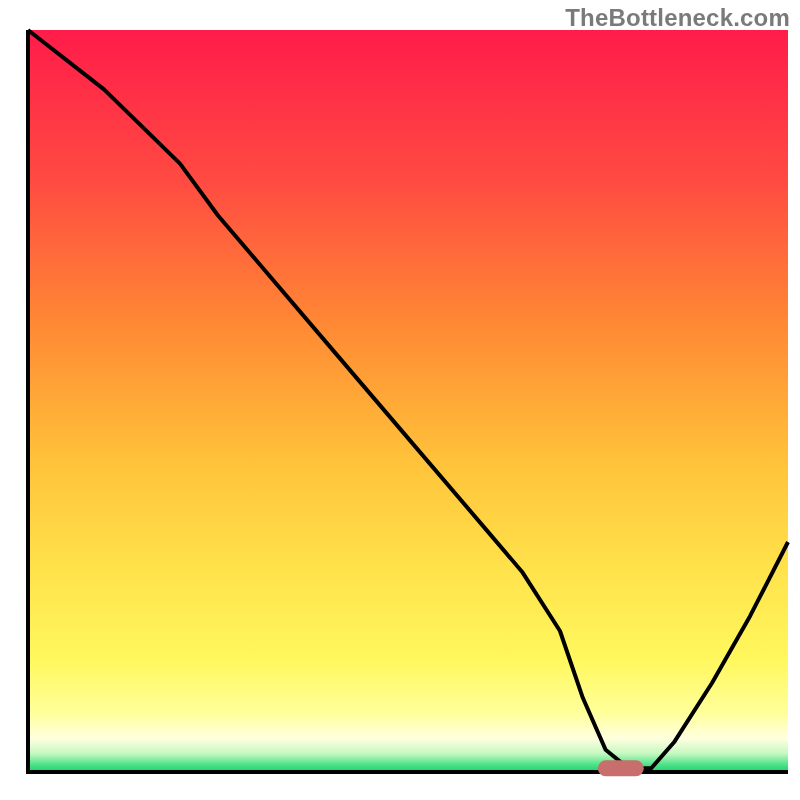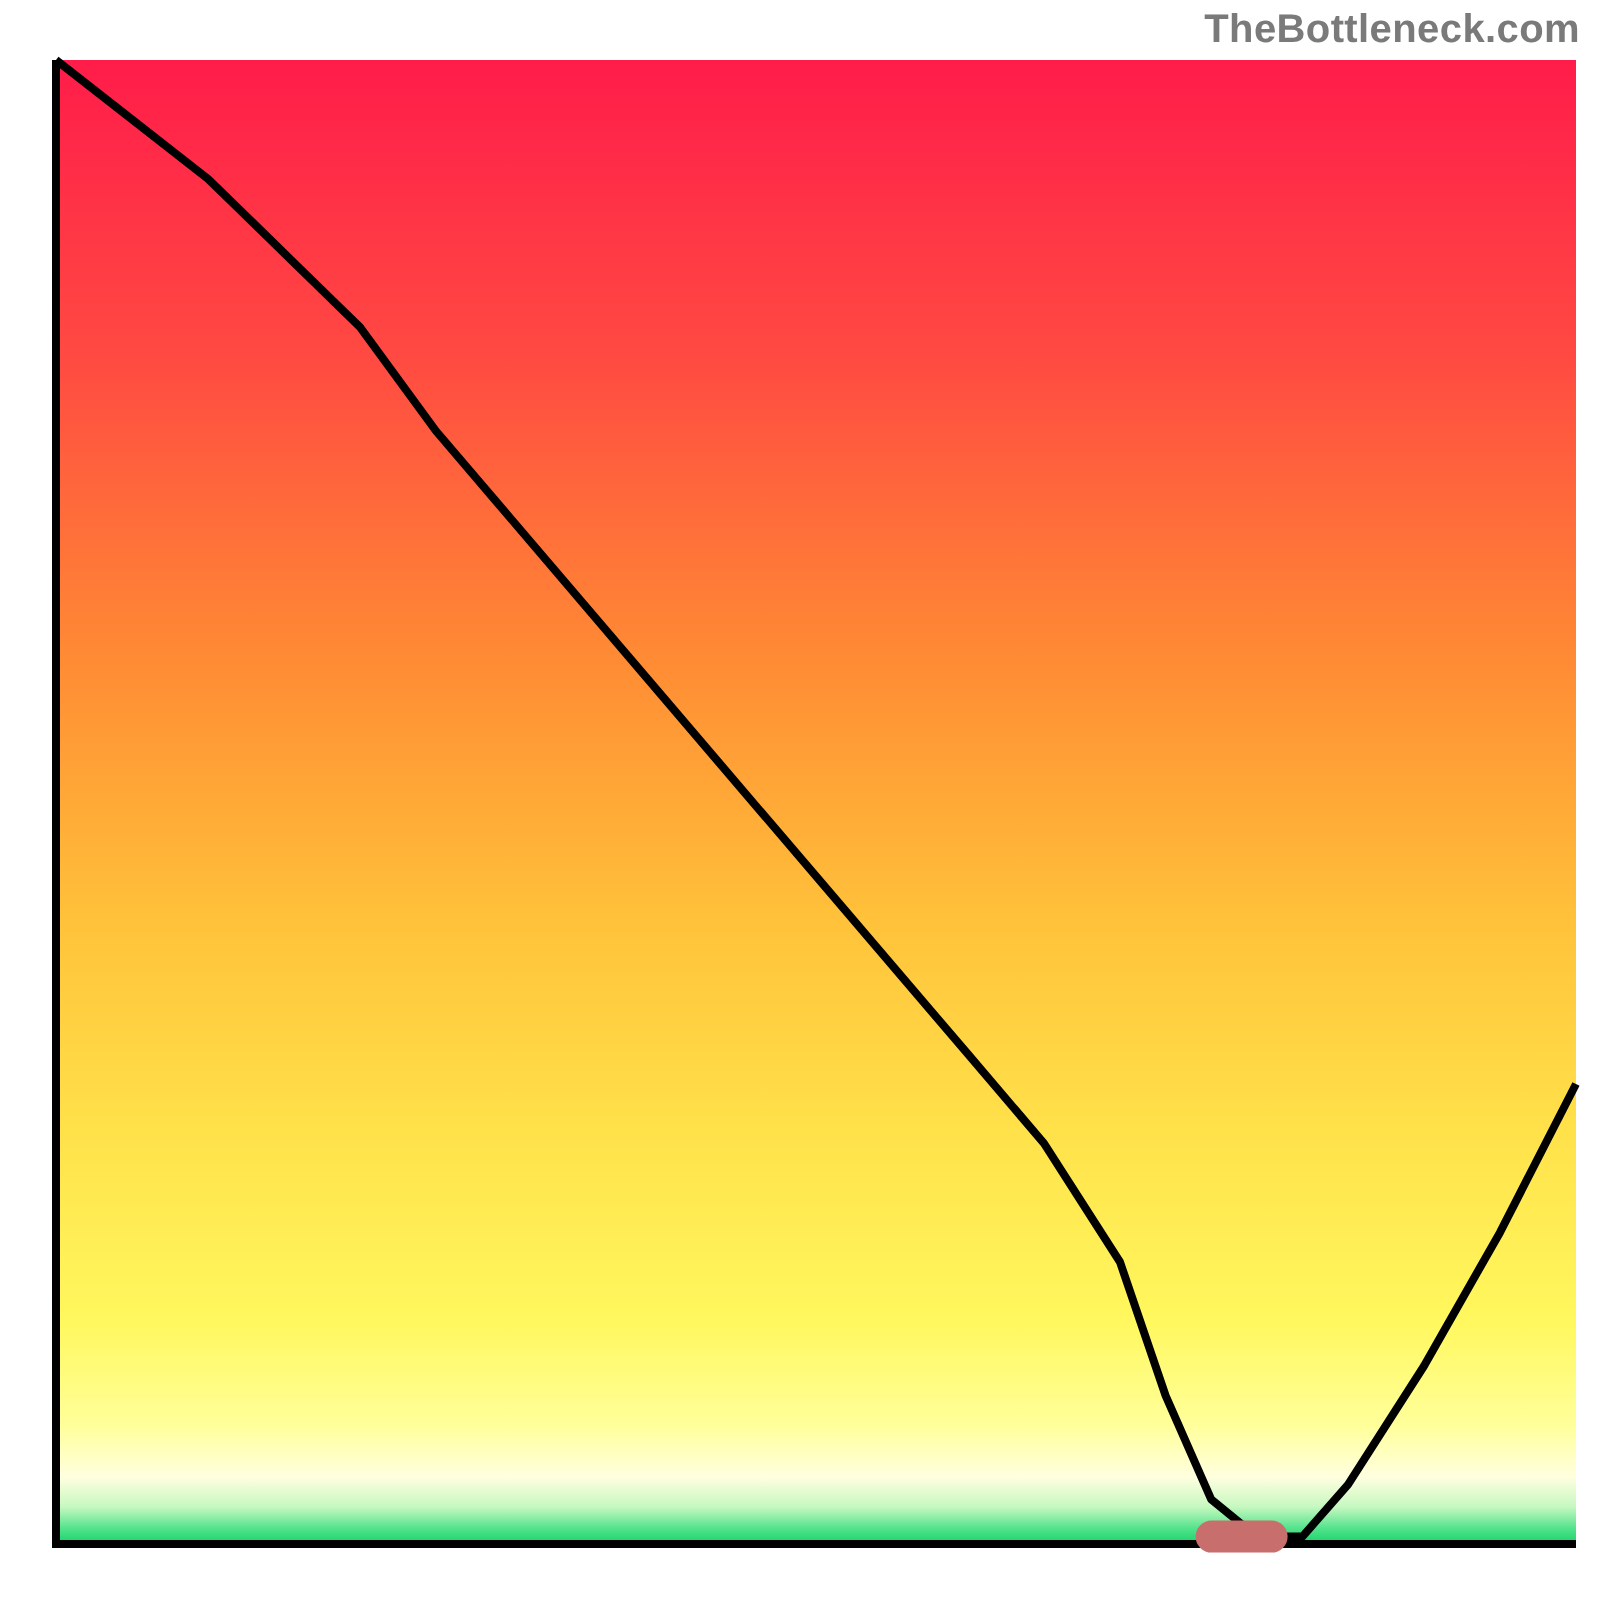--- a/index.html
+++ b/index.html
@@ -13,21 +13,21 @@
   }
   .wrap {
     position: relative;
     width: 800px;
     height: 800px;
   }
   .attribution {
     position: absolute;
     top: 4px;
     right: 10px;
-    font-size: 20px;
+    font-size: 24px;
     font-weight: 600;
     color: #7a7a7a;
     letter-spacing: 0.2px;
     z-index: 5;
   }
   svg {
     position: absolute;
     top: 0;
     left: 0;
   }

